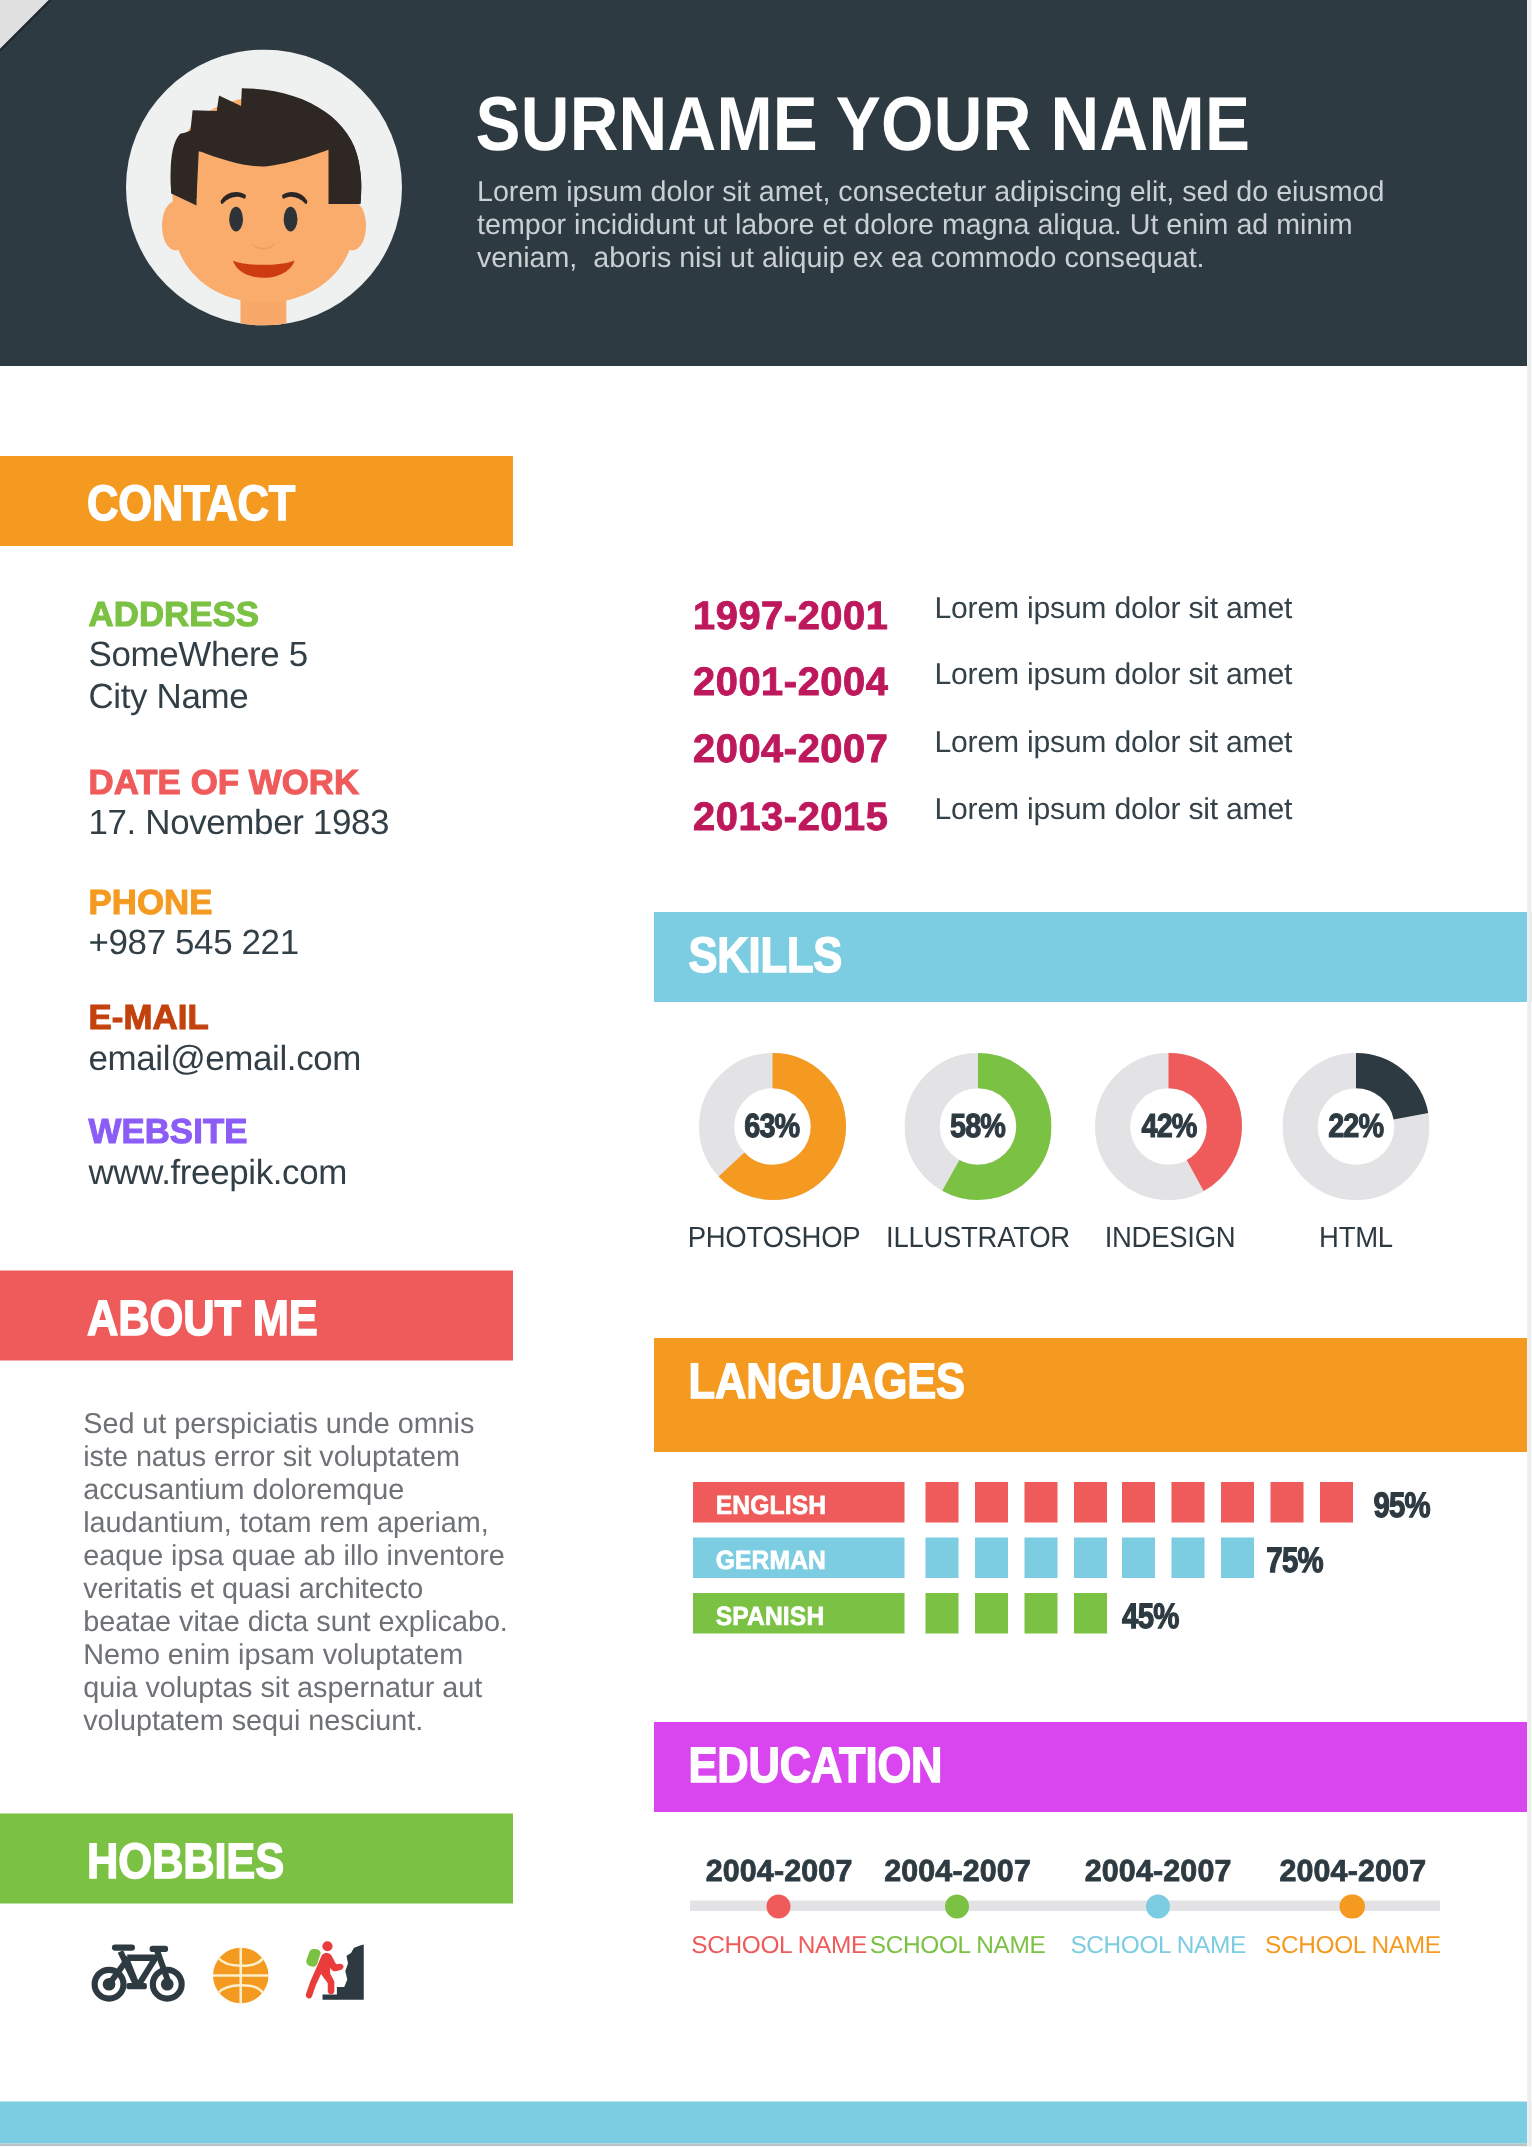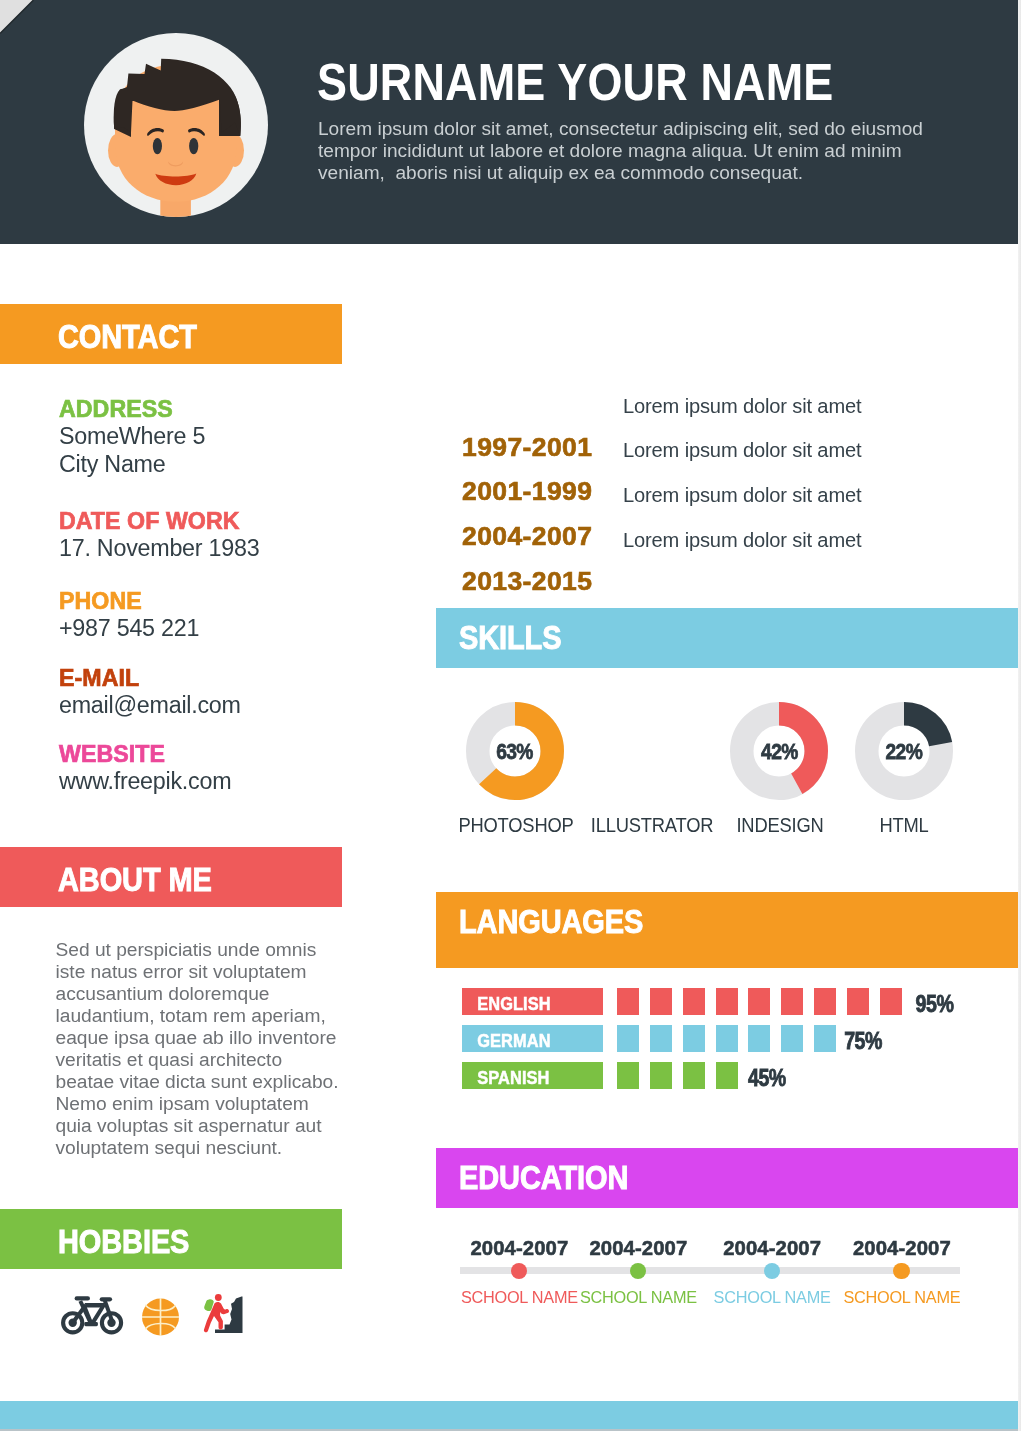--- a/index.html
+++ b/index.html
@@ -40,22 +40,22 @@
 
 #hobbies-bar{left:0;top:1209px;width:342px;height:60px;background:#7BC143;}
 #hobbies-bar .t{left:58.2px;top:17.4px;}
 #hobbies-icons{position:absolute;left:58px;top:1288px;width:230px;height:56px;}
 .hb{position:absolute;}
 
 
 #work-bar{left:436px;top:303px;width:582.5px;height:60px;background:#7BC143;}
 #work-bar .t{left:23.2px;top:14.2px;}
 .wrow{position:absolute;left:462px;width:540px;}
-.wrow .y{position:absolute;left:0;font-size:26.5px;font-weight:bold;color:#a16207;letter-spacing:0.4px;
-  -webkit-text-stroke:0.65px currentColor;paint-order:stroke fill;margin-top:37px;}
+.wrow .y{position:absolute;left:0;font-size:26.5px;font-weight:bold;color:#be185d;letter-spacing:0.4px;
+  -webkit-text-stroke:0.65px currentColor;paint-order:stroke fill;}
 .wrow .d{position:absolute;left:161px;font-size:20.1px;color:#36424A;letter-spacing:-0.15px;}
 
 #skills-bar{left:436px;top:608px;width:598px;height:60px;background:#7CCCE2;}
 #skills-bar .t{left:23.2px;top:14.2px;}
 #skills-row{position:absolute;left:436px;top:702px;width:582px;height:140px;}
 .donut{position:absolute;top:0;width:98px;height:98px;}
 .donut .pct{position:absolute;left:0;top:1px;width:98px;height:98px;
   display:flex;align-items:center;justify-content:center;
   font-size:19.2px;font-weight:bold;color:#2E3A42;letter-spacing:-0.6px;
   transform:scaleY(1.16);transform-origin:center center;
@@ -176,21 +176,21 @@
       </div>
       <div class="cg" style="top:588px">
         <div class="lb" style="color:#F59A21">PHONE</div>
         <div class="vl">+987 545 221</div>
       </div>
       <div class="cg" style="top:665px">
         <div class="lb" style="color:#c2410c">E-MAIL</div>
         <div class="vl">email@email.com</div>
       </div>
       <div class="cg" style="top:741px">
-        <div class="lb" style="color:#ec4899">WEBSITE</div>
+        <div class="lb" style="color:#8b5cf6">WEBSITE</div>
         <div class="vl">www.freepik.com</div>
       </div>
     </div>
 
   <div class="bar" id="about-bar" style="background: rgb(239, 90, 90);">
     <span class="t">ABOUT ME</span>
   </div>
   <div id="about-text">Sed ut perspiciatis unde omnis iste natus error sit voluptatem accusantium doloremque laudantium, totam rem aperiam, eaque ipsa quae ab illo inventore veritatis et quasi architecto beatae vitae dicta sunt explicabo. Nemo enim ipsam voluptatem quia voluptas sit aspernatur aut voluptatem sequi nesciunt.</div>
 
   <div class="bar" id="hobbies-bar" style="background: rgb(123, 193, 67);">
@@ -250,21 +250,21 @@
                L6.3 10.2 C6.8 9.0 7.8 8.6 9.0 8.4 Z" fill="#7BC143"></path>
     </svg>
   </div>
 
   <div id="work-rows">
       <div class="wrow" style="top:394.5px">
         <span class="y">1997-2001</span>
         <span class="d">Lorem ipsum dolor sit amet</span>
       </div>
       <div class="wrow" style="top:439.3px">
-        <span class="y">2001-1999</span>
+        <span class="y">2001-2004</span>
         <span class="d">Lorem ipsum dolor sit amet</span>
       </div>
       <div class="wrow" style="top:484.1px">
         <span class="y">2004-2007</span>
         <span class="d">Lorem ipsum dolor sit amet</span>
       </div>
       <div class="wrow" style="top:528.9px">
         <span class="y">2013-2015</span>
         <span class="d">Lorem ipsum dolor sit amet</span>
       </div>
@@ -272,20 +272,24 @@
 
   <div class="bar" id="skills-bar" style="background: rgb(124, 204, 226);">
     <span class="t">SKILLS</span>
   </div>
   <div id="skills-row">
       <div class="donut" style="left:29.5px"><svg width="98" height="98" viewBox="0 0 98 98">
           <circle cx="49" cy="49" r="37.25" fill="none" stroke="#E3E3E5" stroke-width="23.5"></circle>
           <circle cx="49" cy="49" r="37.25" fill="none" stroke="#F59A21" stroke-width="23.5" stroke-dasharray="147.45065119623695 234.0486526924396" transform="rotate(-90 49 49)"></circle>
         </svg><div class="pct">63%</div></div>
       <div class="skill-label" style="left:-10.299999999999955px">PHOTOSHOP</div>
+      <div class="donut" style="left:166.7px"><svg width="98" height="98" viewBox="0 0 98 98">
+          <circle cx="49" cy="49" r="37.25" fill="none" stroke="#E3E3E5" stroke-width="23.5"></circle>
+          <circle cx="49" cy="49" r="37.25" fill="none" stroke="#7BC143" stroke-width="23.5" stroke-dasharray="135.74821856161495 234.0486526924396" transform="rotate(-90 49 49)"></circle>
+        </svg><div class="pct">58%</div></div>
       <div class="skill-label" style="left:125.89999999999998px">ILLUSTRATOR</div>
       <div class="donut" style="left:294.4px"><svg width="98" height="98" viewBox="0 0 98 98">
           <circle cx="49" cy="49" r="37.25" fill="none" stroke="#E3E3E5" stroke-width="23.5"></circle>
           <circle cx="49" cy="49" r="37.25" fill="none" stroke="#EF5A5A" stroke-width="23.5" stroke-dasharray="98.30043413082463 234.0486526924396" transform="rotate(-90 49 49)"></circle>
         </svg><div class="pct">42%</div></div>
       <div class="skill-label" style="left:254px">INDESIGN</div>
       <div class="donut" style="left:418.8px"><svg width="98" height="98" viewBox="0 0 98 98">
           <circle cx="49" cy="49" r="37.25" fill="none" stroke="#E3E3E5" stroke-width="23.5"></circle>
           <circle cx="49" cy="49" r="37.25" fill="none" stroke="#2E3A42" stroke-width="23.5" stroke-dasharray="51.490703592336715 234.0486526924396" transform="rotate(-90 49 49)"></circle>
         </svg><div class="pct">22%</div></div>

